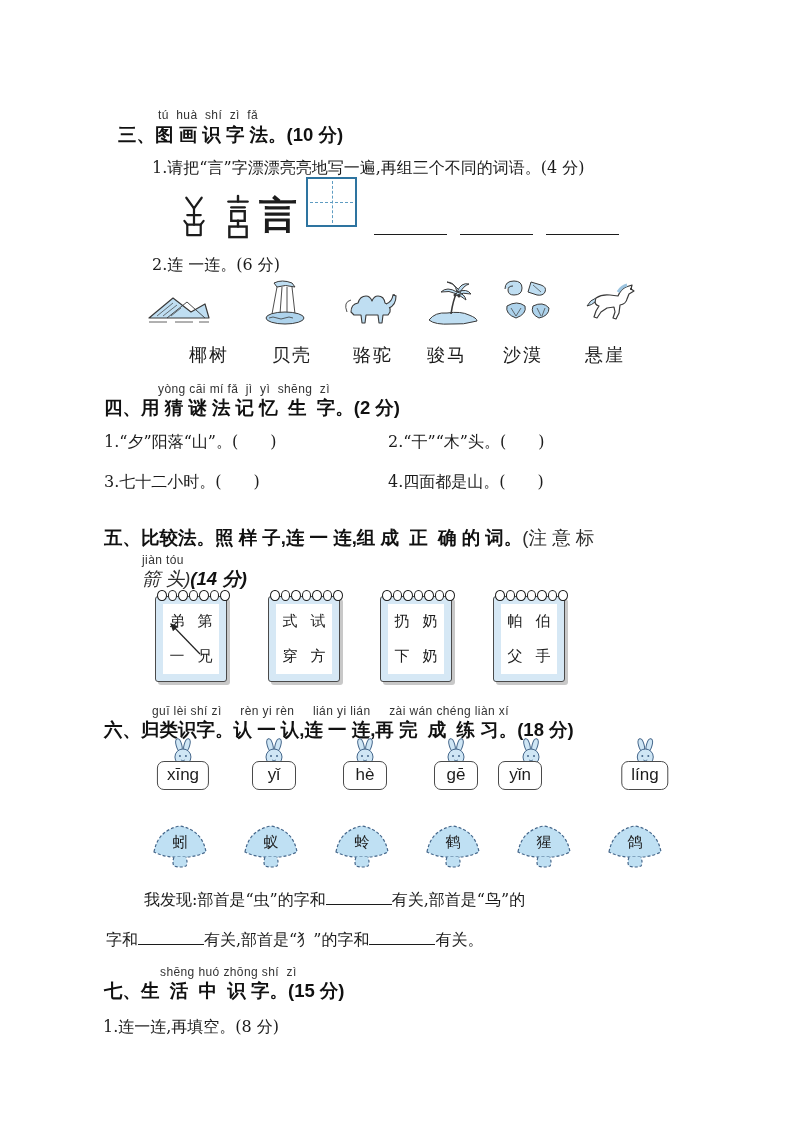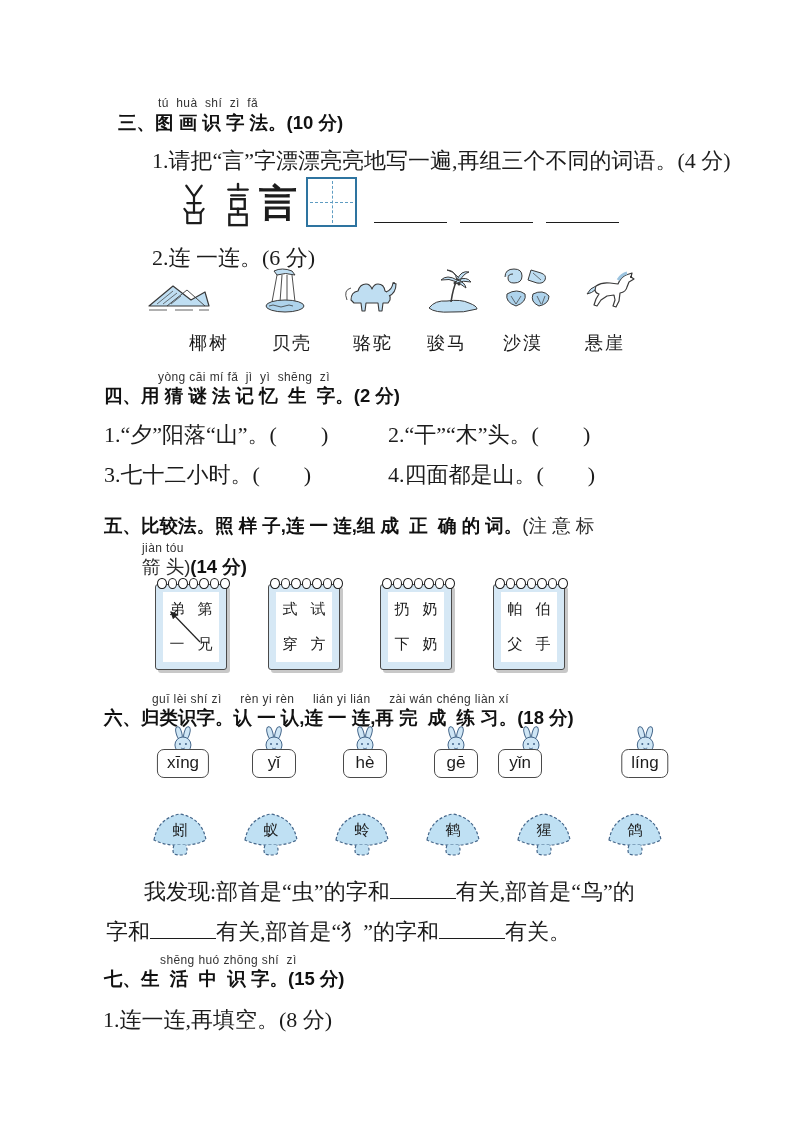--- a/index.html
+++ b/index.html
@@ -1,23 +1,23 @@
 <!DOCTYPE html>
 <html><head>
 <meta charset="utf-8">
 <style>
   html,body{margin:0;padding:0;background:#e8e8e8;}
   #page{position:relative;width:793px;height:1122px;background:#ffffff;margin:0 auto;overflow:hidden;
         color:#1c1c1c;font-family:"DejaVu Serif",serif;}
-  .abs{position:absolute;}
+  .abs{position:absolute;margin-top:12px;}
   .pinyin{font-family:"Liberation Sans",sans-serif;font-size:12px;color:#333;white-space:pre;letter-spacing:.4px;}
   .heading{font-family:"Liberation Sans",sans-serif;font-size:18.5px;font-weight:bold;white-space:pre;color:#111;}
   .heading .score{font-weight:bold;}
   .kai{font-weight:normal;color:#2e2e2e;}
-  .body-text{font-size:22px;white-space:pre;font-family:Liberation Serif, serif;}
+  .body-text{font-size:16px;white-space:pre;}
   .blank{display:inline-block;width:66px;height:15px;border-bottom:1.6px solid #1c1c1c;vertical-align:baseline;}
   
   .evo-modern{font-size:38px;font-weight:bold;line-height:1;}
   .tian-grid{width:47px;height:46px;border:2px solid #2e74a0;position:absolute;background:#fff;}
   .tian-grid .v{position:absolute;left:50%;top:2px;bottom:2px;border-left:1.4px dashed #5f9cc2;}
   .tian-grid .h{position:absolute;top:50%;left:2px;right:2px;border-top:1.4px dashed #5f9cc2;}
   .write-blank{display:inline-block;width:73px;height:44px;border-bottom:1.7px solid #1c1c1c;margin-right:13px;}
   
   .match-img{position:absolute;top:0;width:64px;height:52px;}
   .match-word{position:absolute;top:0;transform:translateX(-50%);font-size:18px;letter-spacing:2px;}
@@ -136,21 +136,21 @@
 
   <div class="abs pinyin" style="left:158px;top:370px;">yòng cāi mí fǎ  jì  yì  shēng  zì</div>
   <div class="abs heading" style="left:104px;top:383px;"><span>四、用 猜 谜 法 记 忆  生  字</span><span class="score">。(2 分)</span></div>
   <div class="abs body-text" style="left:104px;top:420px;">1.“夕”阳落“山”。(　　)</div>
   <div class="abs body-text" style="left:388px;top:420px;">2.“干”“木”头。(　　)</div>
   <div class="abs body-text" style="left:104px;top:460px;">3.七十二小时。(　　)</div>
   <div class="abs body-text" style="left:388px;top:460px;">4.四面都是山。(　　)</div>
 
   <div class="abs heading" style="left:104px;top:513px;"><span>五、比较法。照 样 子,连 一 连,组 成  正  确 的 词。</span><span class="kai">(注 意 标</span></div>
   <div class="abs pinyin" style="left:142px;top:541px;">jiàn tóu</div>
-  <div class="abs heading" style="left:142px;top:554px;"><span class="kai">箭 头)</span><span class="score">(14 分)</span></div>
+  <div class="abs heading" style="left:142px;top:554px;font-style:italic;"><span class="kai">箭 头)</span><span class="score">(14 分)</span></div>
   <div class="abs" style="left:0;top:575px;width:793px;height:105px;" id="notepads-row">
       <div class="notepad" style="left: 155px;">
         <div class="spiral">
           <i></i>
           <i></i>
           <i></i>
           <i></i>
           <i></i>
           <i></i>
           <i></i>

